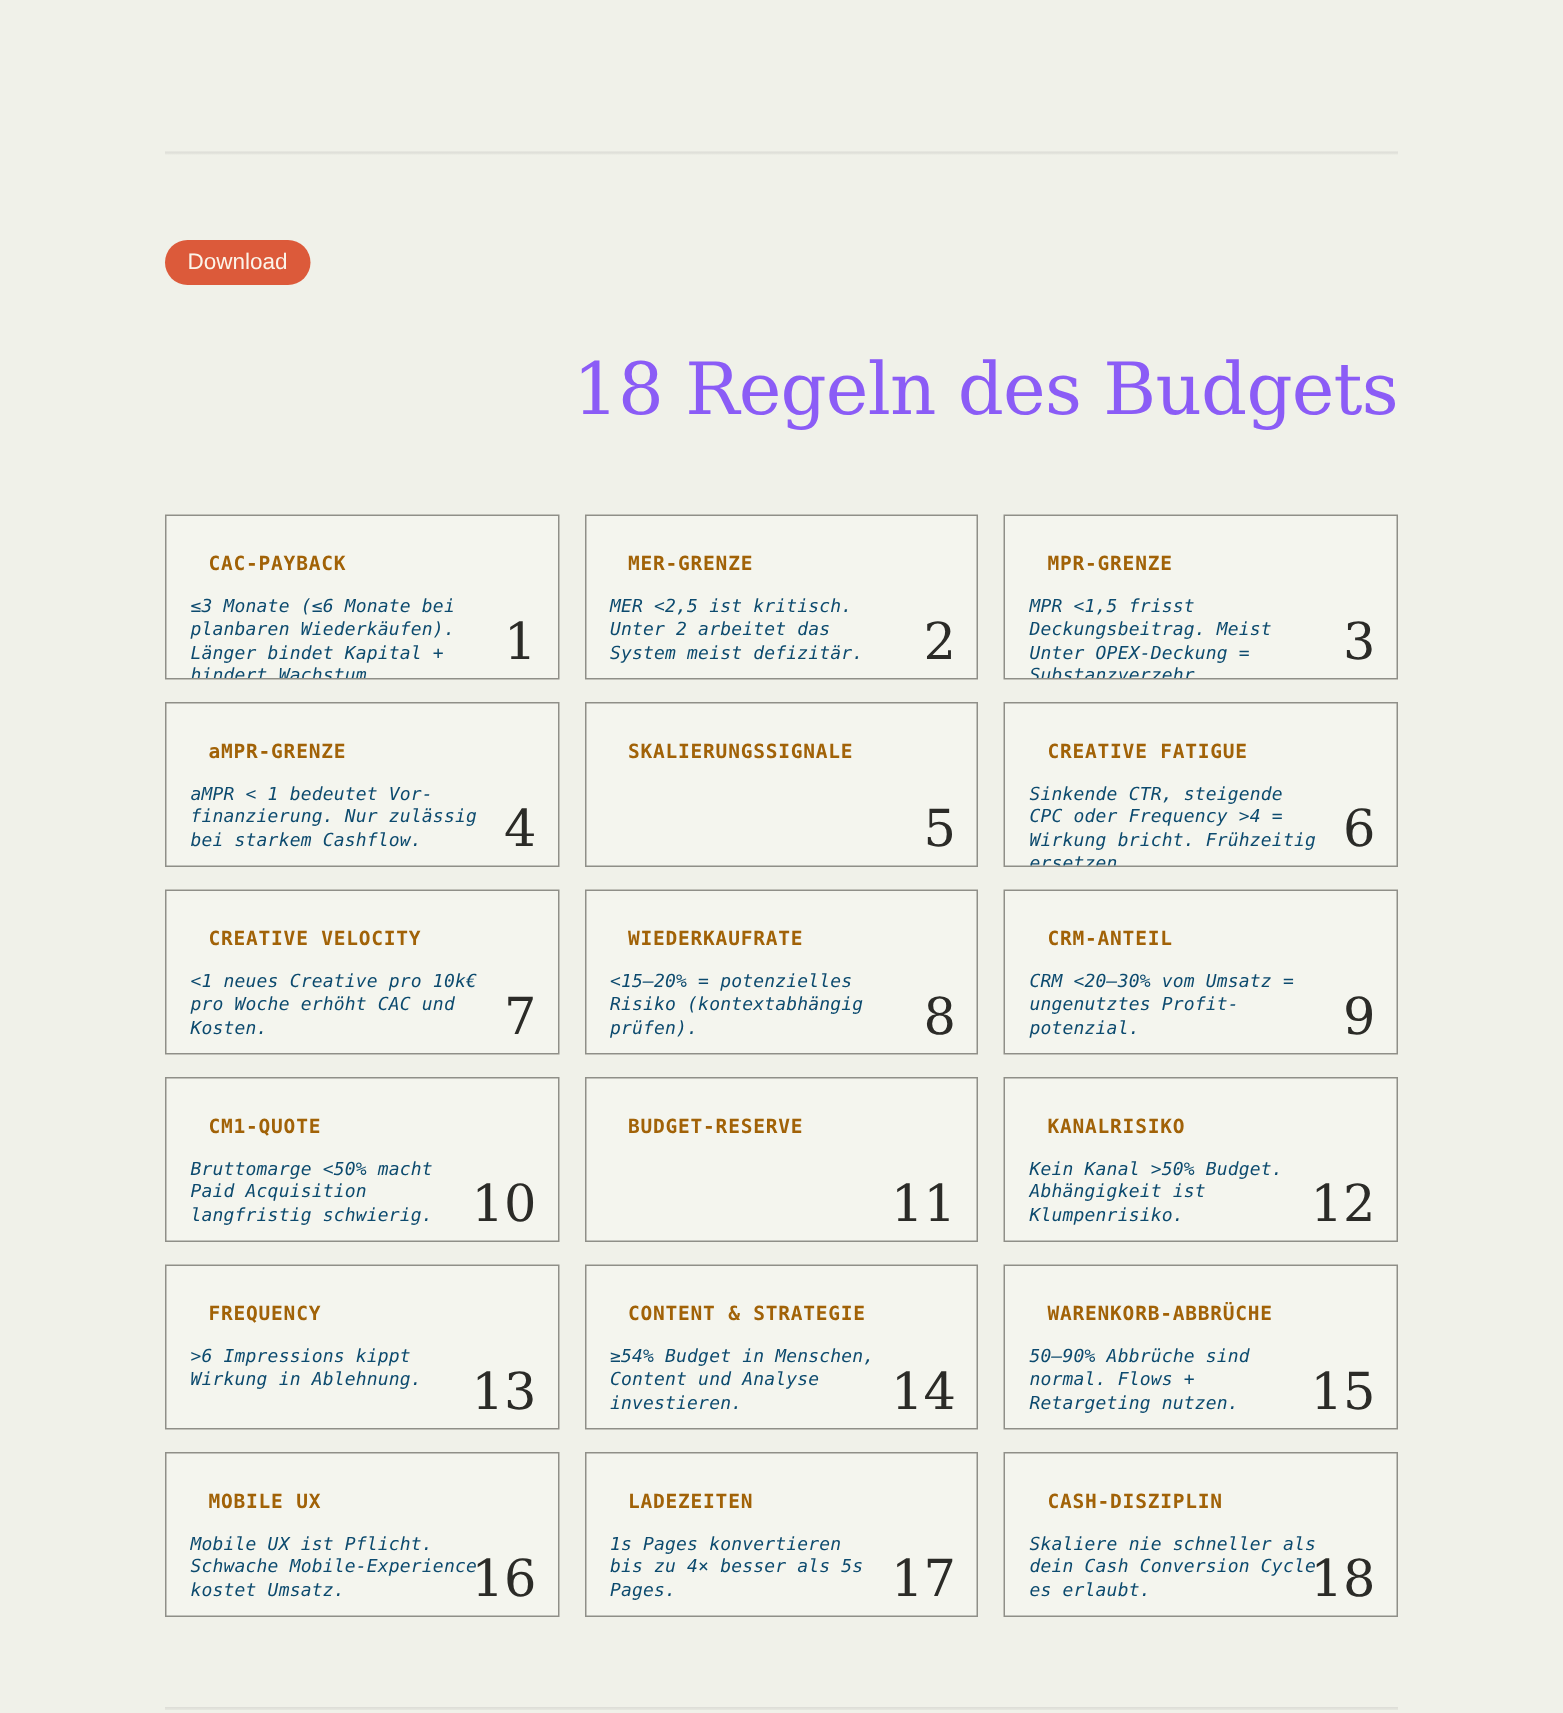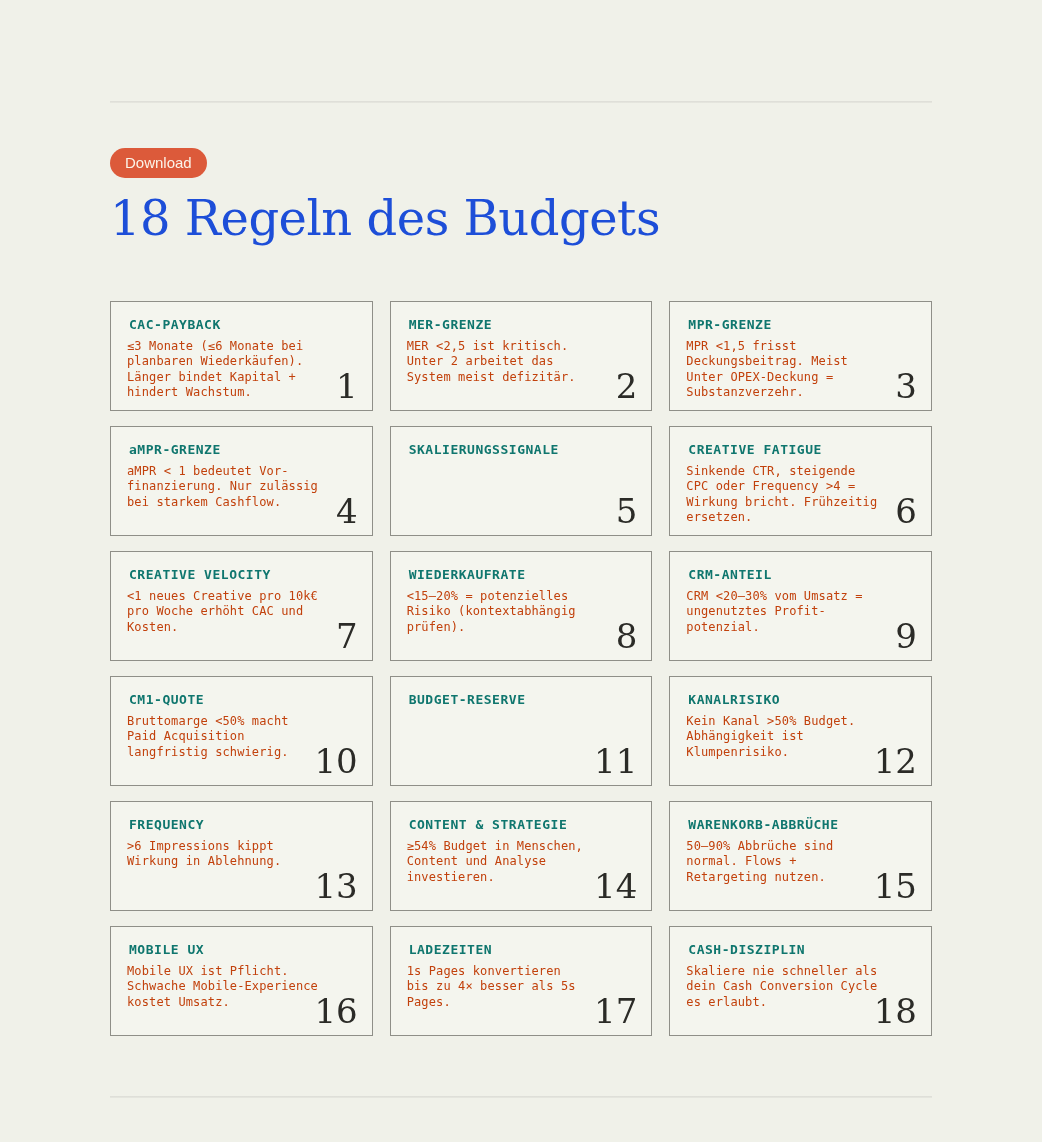--- a/index.html
+++ b/index.html
@@ -18,72 +18,74 @@
     padding-top: 101px;
   }
   .divider {
     border: none;
     height: 2px;
     margin: 0;
     background: linear-gradient(#dcdcd6, #e7e8e0);
   }
   .download-btn {
     display: inline-block;
-    margin-top: 45px;
+    margin-top: 57px;
     padding: 5px 15px 6px 15px;
     background: #dc5a3a;
     color: #fbf4e9;
     border: none;
     border-radius: 999px;
     font-family: "Liberation Sans", sans-serif;
     font-size: 15px;
     line-height: 19px;
     cursor: pointer;
   }
   .page-title {
-    margin: 14px 0 0 0;
+    margin: 44px 0 0 0;
     font-family: "DejaVu Serif", serif;
     font-weight: normal;
     font-size: 48px;
     line-height: 1.1;
     letter-spacing: -0.5px;
-    color: #1d4ed8;
+    color: #8b5cf6;
+    text-align: right;
   }
   .grid {
     margin-top: 56px;
     display: grid;
     grid-template-columns: repeat(3, 1fr);
     column-gap: 17px;
     row-gap: 15px;
   }
   .card {
     position: relative;
     height: 110px;
     background: #f4f5ee;
     border: 1px solid #8f8f88;
     padding: 13px 16px 10px 16px;
     overflow: hidden;
   }
   .card-title {
-    margin: 2px;
+    margin: 12px;
     font-family: "DejaVu Sans Mono", monospace;
     font-weight: bold;
     font-size: 13px;
     line-height: 16px;
     letter-spacing: 0.04em;
-    color: #0f766e;
+    color: #a16207;
   }
   .card-body {
     margin: 6px 0 0 0;
     font-family: "DejaVu Sans Mono", monospace;
     font-size: 12px;
     line-height: 15.5px;
     letter-spacing: 0.01em;
-    color: #c2410c;
+    color: #0c4a6e;
     white-space: pre-line;
+    font-style: italic;
   }
   .card-number {
     position: absolute;
     right: 14px;
     bottom: 4px;
     font-family: "DejaVu Serif", serif;
     font-size: 34px;
     line-height: 1.1;
     color: #2b2b27;
   }

